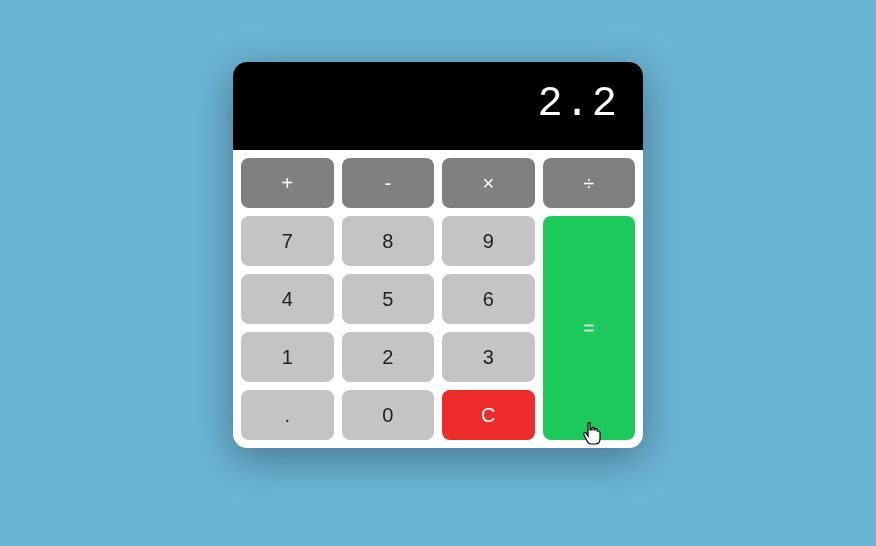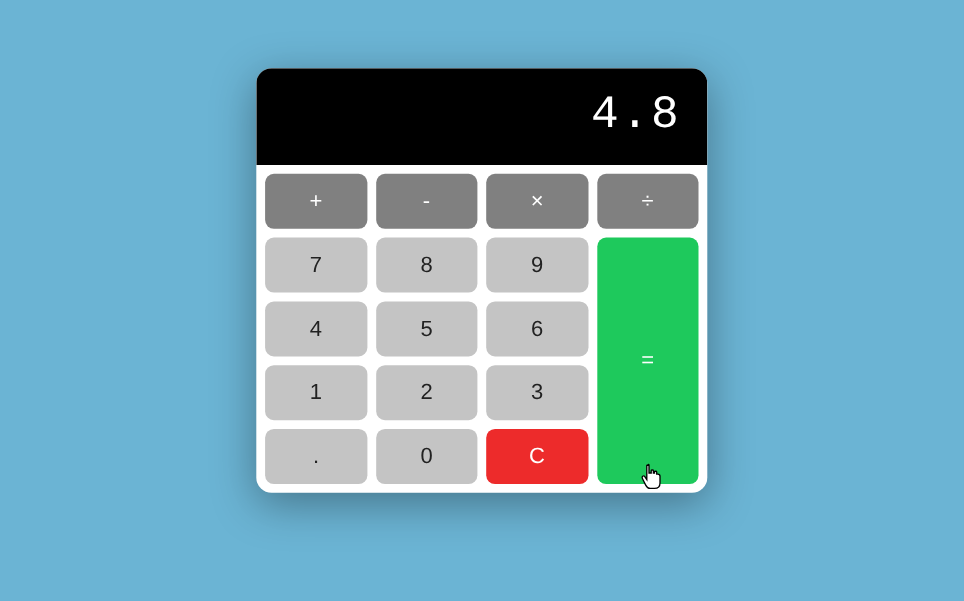--- a/index.html
+++ b/index.html
@@ -82,21 +82,21 @@
       left: 582px;
       top: 420px;
       pointer-events: none;
       z-index: 100;
     }
   </style>
 </head>
 <body>
 
 <div class="calculator">
-  <div class="display">4.8</div>
+  <div class="display">2.2</div>
   <div class="pad">
     <div class="op-row">
       <button class="btn btn-op">+</button>
       <button class="btn btn-op">-</button>
       <button class="btn btn-op">×</button>
       <button class="btn btn-op">÷</button>
     </div>
     <div class="main-grid">
       <button class="btn btn-num">7</button>
       <button class="btn btn-num">8</button>

